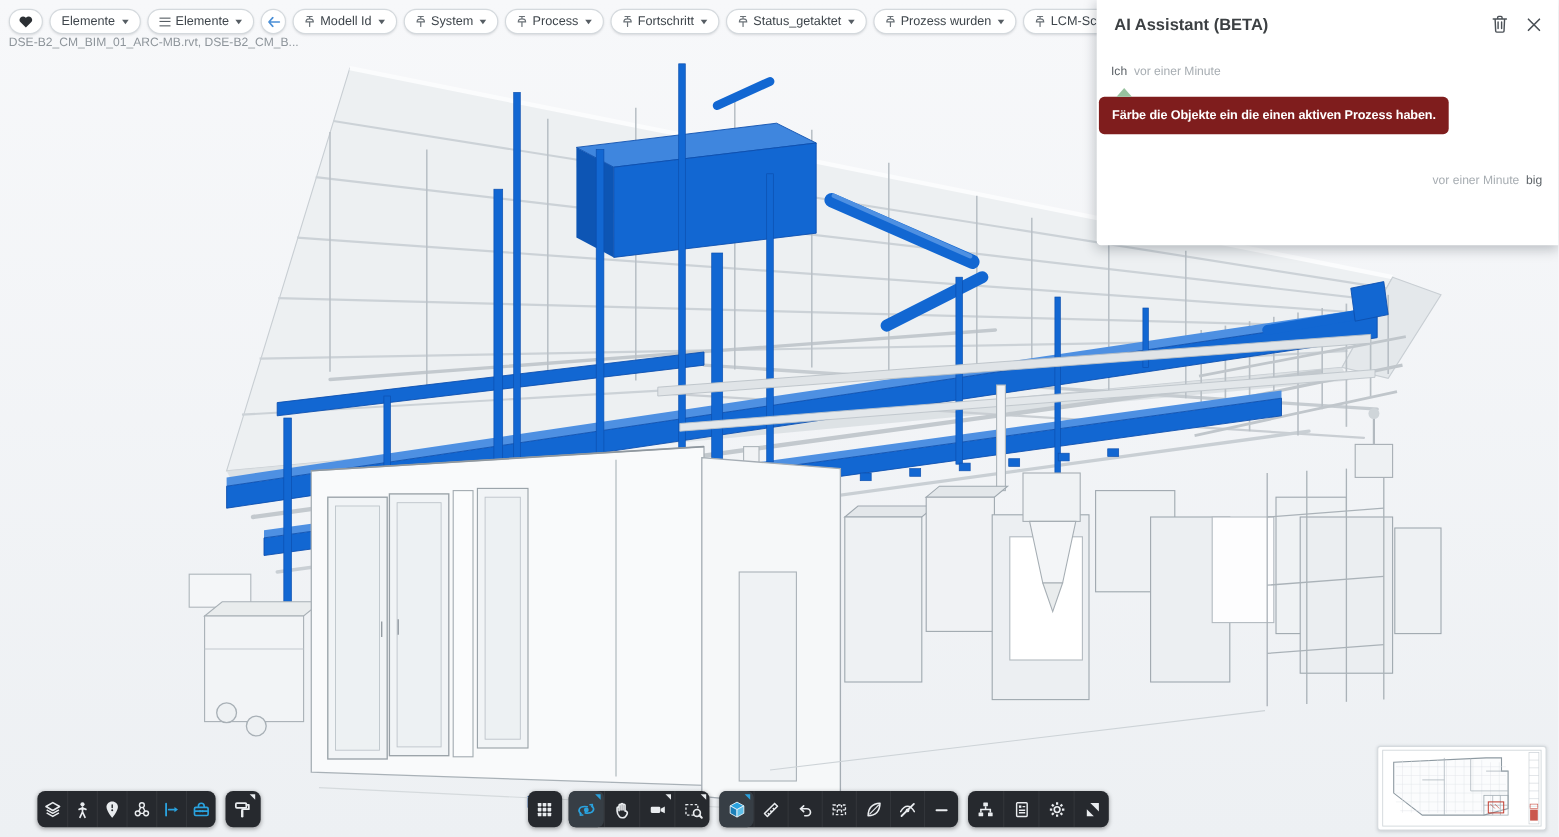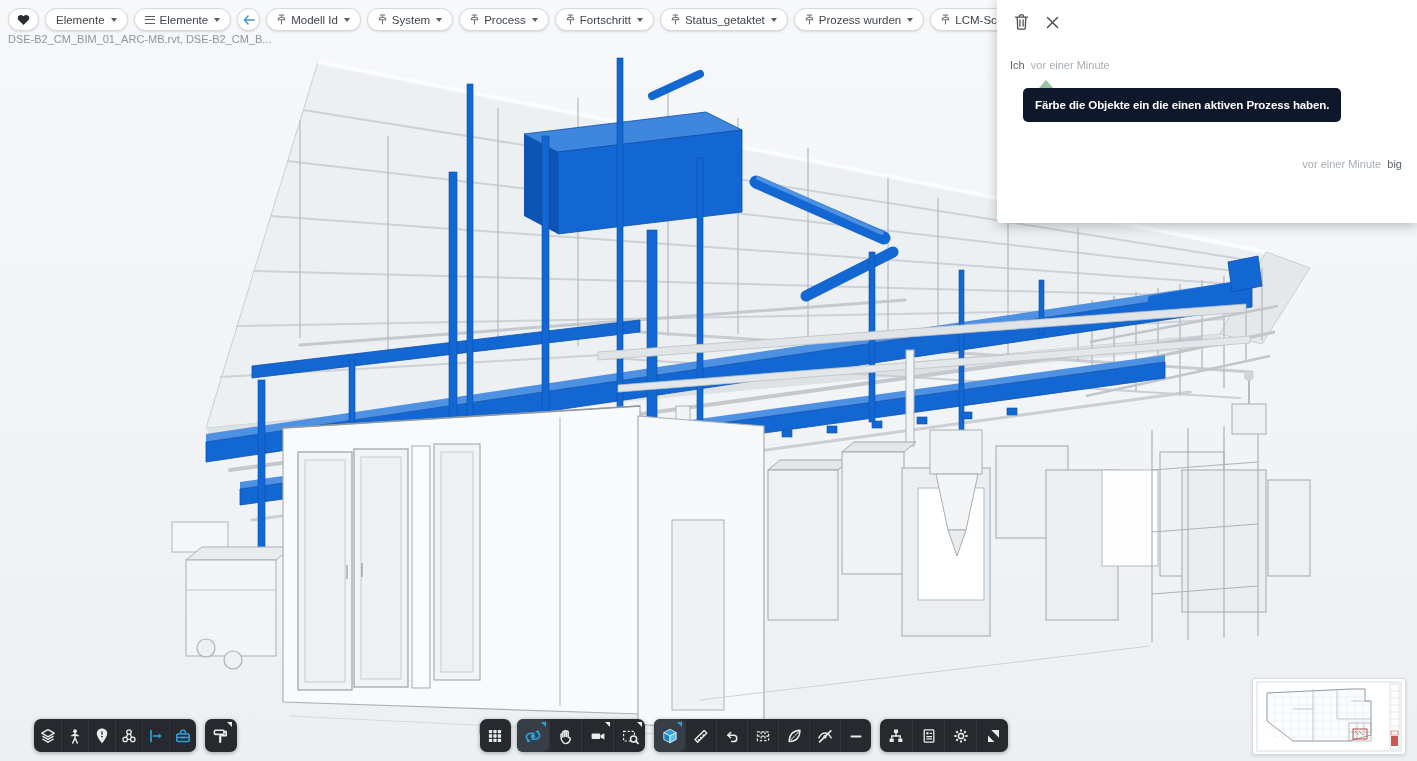--- a/index.html
+++ b/index.html
@@ -33,21 +33,21 @@
   .ai-actions svg { cursor:pointer; }
   .msg-meta { position:absolute; font-size:11px; color:#a7adb2; }
   .msg-meta b { font-weight:400; color:#5d6océ368; color:#5d6368; }
   .meta-left { left:13px; top:59px; }
   .meta-right { right:15px; top:158px; }
   .bubble { position:absolute; height:34px; line-height:34px; border-radius:5px;
     color:#fff; font-size:11.5px; font-weight:700; letter-spacing:-0.1px;
     padding:0 12px; white-space:nowrap; }
   .bubble .tail { position:absolute; top:-8px; width:0; height:0;
     border-left:7px solid transparent; border-right:7px solid transparent; }
-  .bubble-user { left:26px; top:88px; background:#0f172a; }
+  .bubble-user { left:2px; top:88px; background:#7f1d1d; }
   .bubble-user .tail { left:16px; border-bottom:8px solid #97c29e; }
   .bubble-bot { left:9px; right:13px; top:172px; background:#6093a3; text-align:center; }
   .bubble-bot .tail { right:28px; border-bottom:8px solid #6093a3; }
 
   
   .tb { position:absolute; bottom:9px; height:33px; display:flex; align-items:stretch;
     background:#26292e; border-radius:7px; box-shadow:0 1px 4px rgba(0,0,0,.35); z-index:6; }
   .tb .cell { position:relative; width:30px; display:flex; align-items:center; justify-content:center;
     color:#e9ecef; cursor:pointer; }
   .tb .cell + .cell { border-left:1px solid rgba(255,255,255,.06); }
@@ -317,20 +317,21 @@
           <path d="M2.2 1h4.6M4.5 1v2.2M1.2 5.8c0-1.5 1.5-2.6 3.3-2.6s3.3 1.1 3.3 2.6H1.2ZM4.5 5.8V10" stroke="#6a7177" stroke-width="1.1" fill="none" stroke-linecap="round"></path>
         </svg>
       <span>Instandhaltungsrelevant</span>
       <span class="caret"></span>
     </div>
   </div>
   <div class="files-label">DSE-B2_CM_BIM_01_ARC-MB.rvt, DSE-B2_CM_B...</div>
 
   <aside class="ai-panel">
     <div class="ai-head">
+      <div class="ai-title">AI Assistant (BETA)</div>
       <div class="ai-actions">
         <svg width="17" height="18" viewBox="0 0 17 18">
             <path d="M2.5 4.2h12M6.5 4.2V2.8c0-.5.4-.9.9-.9h2.2c.5 0 .9.4.9.9v1.4M4.2 4.2l.5 11c0 .6.5 1 1 1h5.6c.5 0 1-.4 1-1l.5-11M6.9 7v6M10.1 7v6" stroke="#4b5157" stroke-width="1.3" fill="none" stroke-linecap="round" stroke-linejoin="round"></path>
           </svg>
         <svg width="13" height="13" viewBox="0 0 13 13">
             <path d="M1.5 1.5 11.5 11.5M11.5 1.5 1.5 11.5" stroke="#4b5157" stroke-width="1.5" stroke-linecap="round"></path>
           </svg>
       </div>
     </div>
     <div class="msg-meta meta-left">

